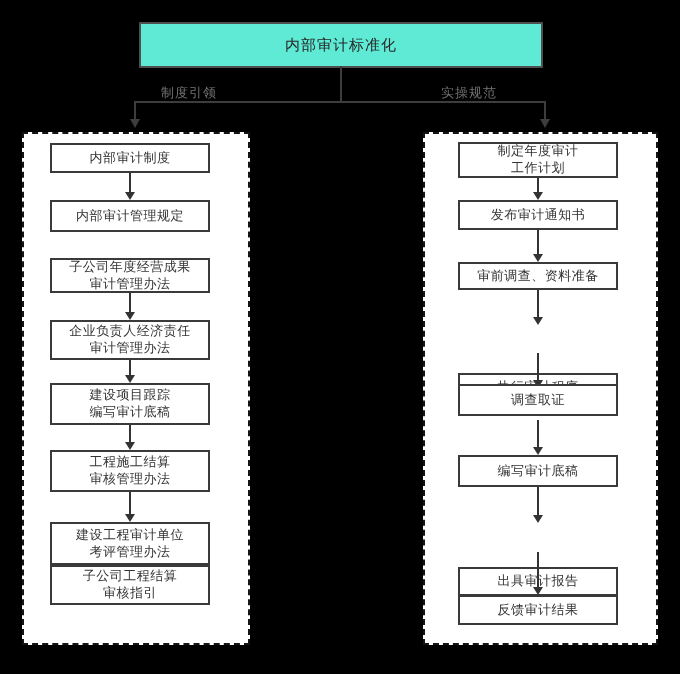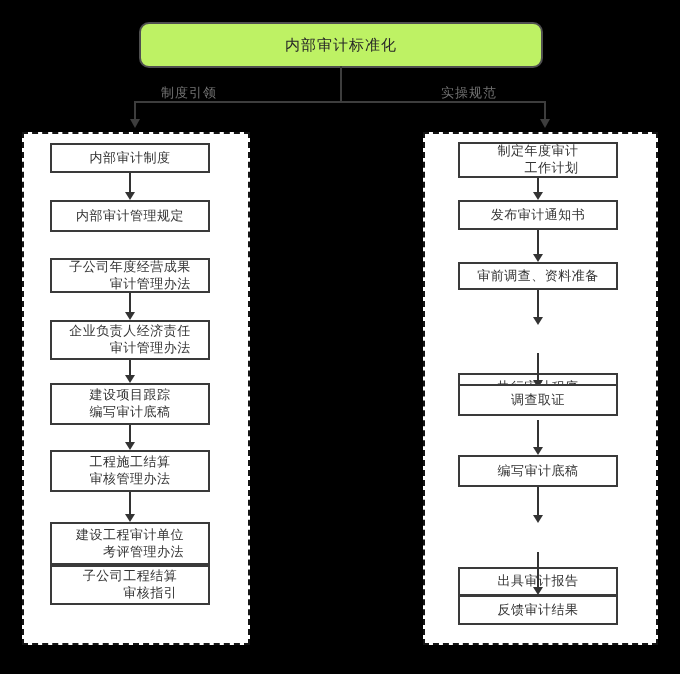--- a/index.html
+++ b/index.html
@@ -2,21 +2,21 @@
 <html><head>
 <meta charset="utf-8">
 <style>
   html,body{margin:0;padding:0;}
   body{
     width:680px;height:674px;position:relative;overflow:hidden;
     background:#000;font-family:"DejaVu Sans","Liberation Sans",sans-serif;
   }
   .top-box{
     position:absolute;left:139px;top:22px;width:400px;height:42px;
-    background:#bef264;border:2px solid #4f4f4f;border-radius:10px;
+    background:#5eead4;border:2px solid #4f4f4f;border-radius:1px;
     display:flex;align-items:center;justify-content:center;
     font-size:15px;color:#262626;letter-spacing:1px;
   }
   .cline{position:absolute;background:#3d3d3d;}
   .branch-label{
     position:absolute;font-size:13px;color:#737373;letter-spacing:1px;
   }
   .arrowhead{
     position:absolute;width:0;height:0;
     border-left:5px solid transparent;border-right:5px solid transparent;
@@ -25,21 +25,21 @@
   .panel{
     position:absolute;top:132px;height:509px;
     background:#ffffff;border:2px dashed #141414;
   }
   .panel-left{left:22px;width:224px;}
   .panel-right{left:423px;width:231px;}
   .node{
     position:absolute;background:#ffffff;border:2px solid #3a3a3a;
     color:#333333;font-size:13px;line-height:1.3;
     display:flex;align-items:center;justify-content:center;
-    text-align:right;white-space:pre-line;letter-spacing:0.5px;
+    text-align:center;white-space:pre-line;letter-spacing:0.5px;
   }
   .node-l{left:50px;width:156px;}
   .node-r{left:458px;width:156px;}
   .arrow{position:absolute;width:2px;background:#333333;}
   .arrow::after{
     content:'';position:absolute;left:-4px;bottom:-8px;width:0;height:0;
     border-left:5px solid transparent;border-right:5px solid transparent;
     border-top:8px solid #333333;
   }
   .arrow-l{left:129px;}

